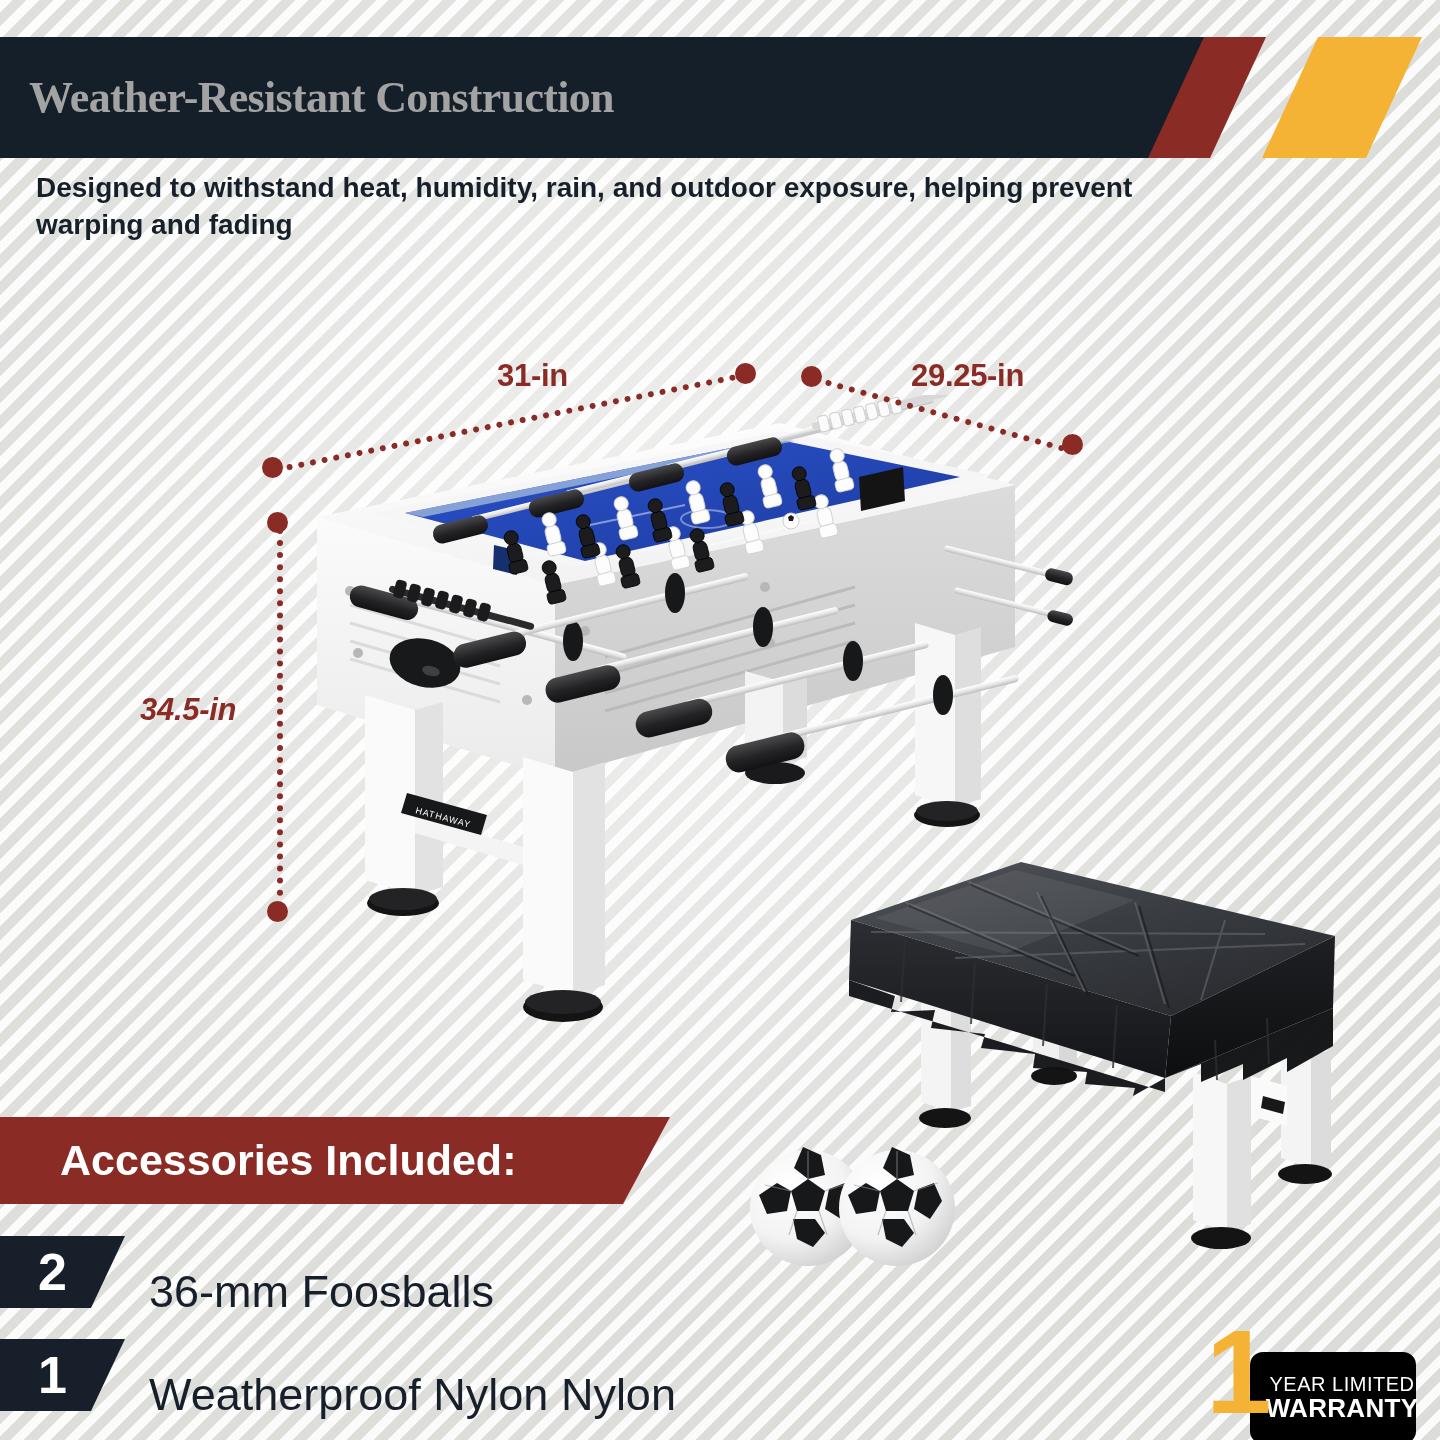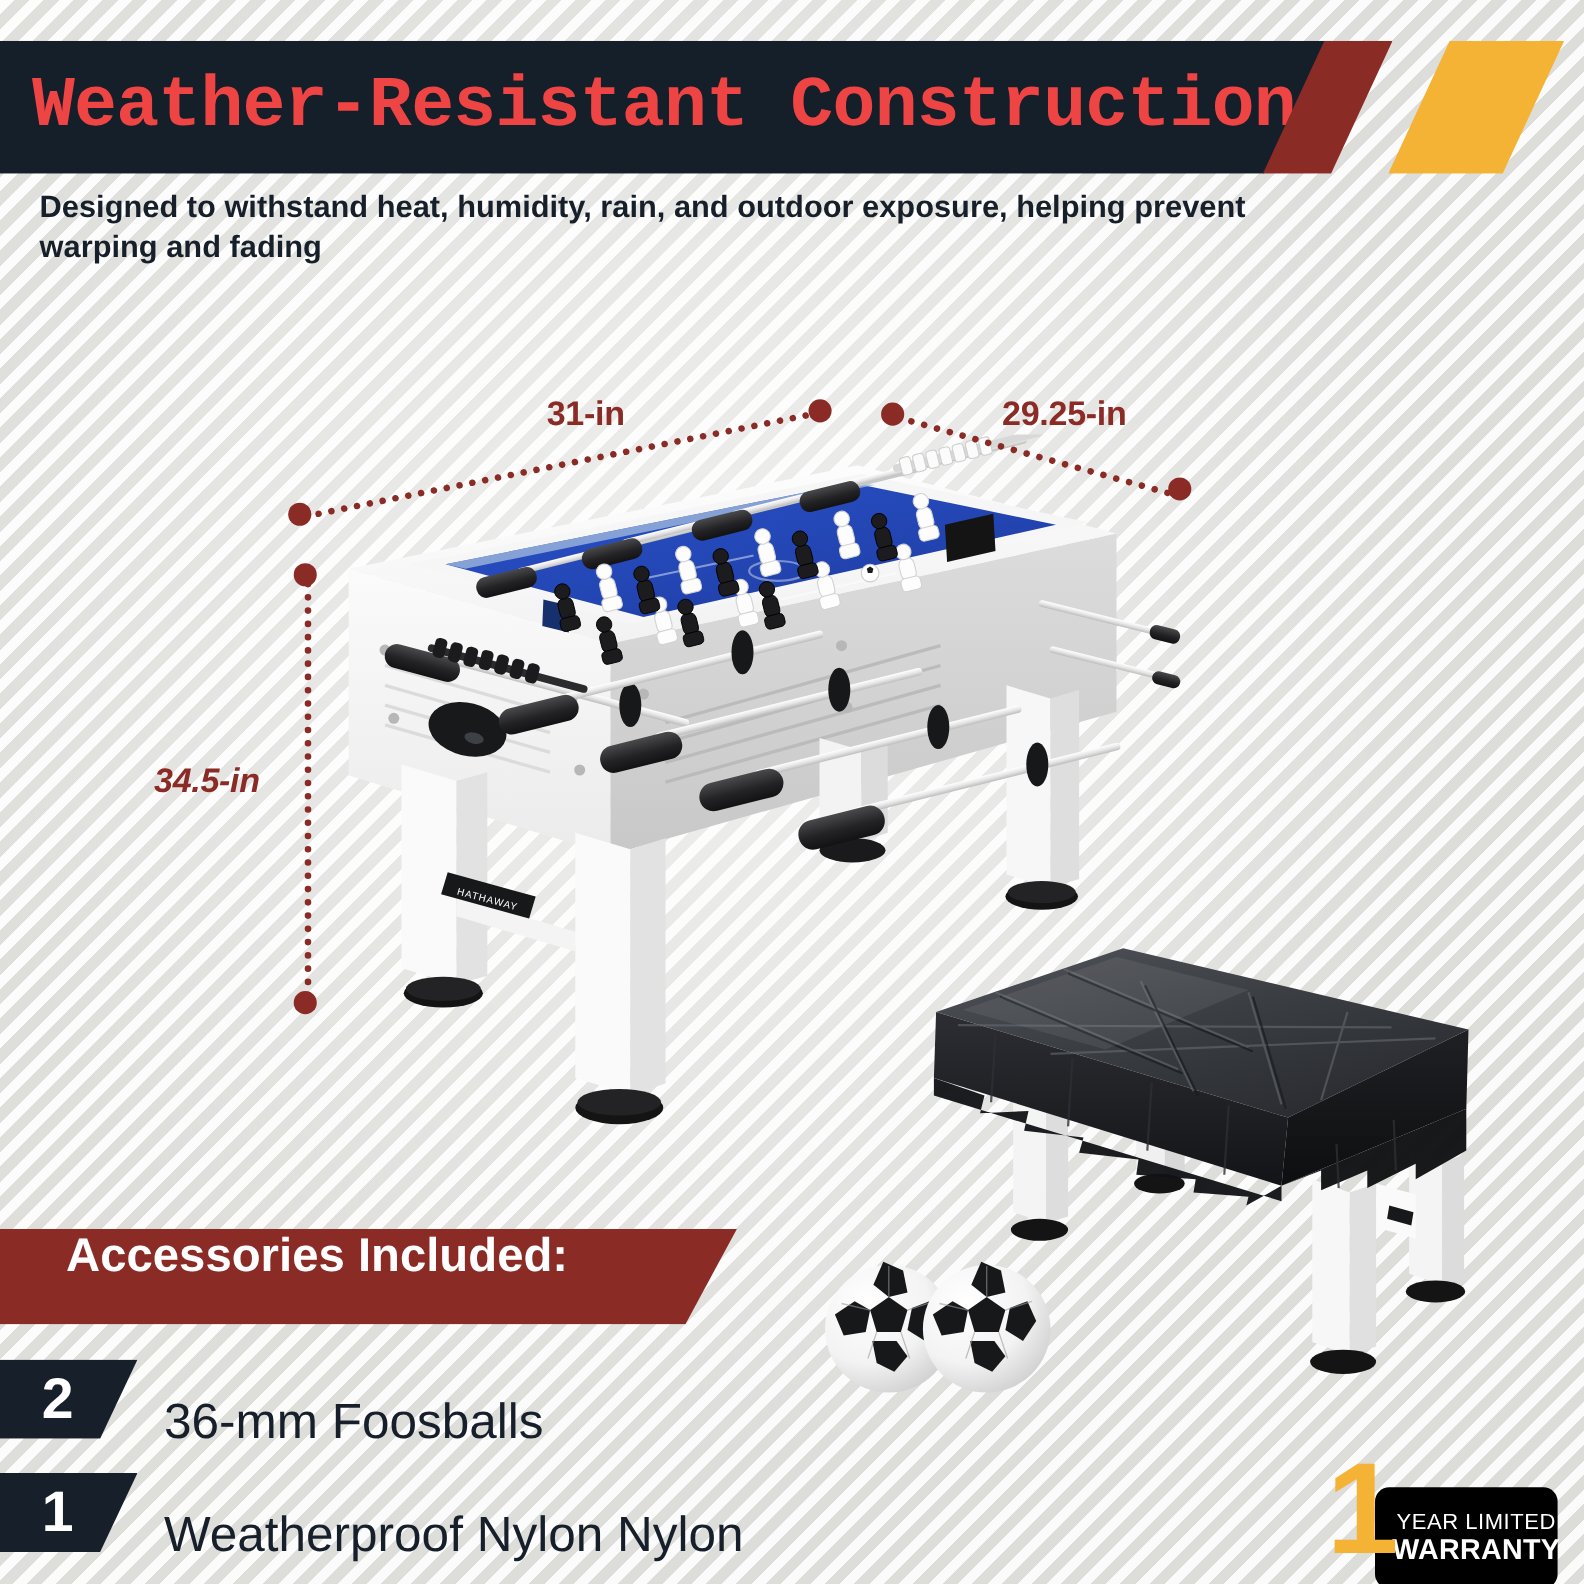--- a/index.html
+++ b/index.html
@@ -28,23 +28,23 @@
   .layer{position:absolute;z-index:5;}
 
   
   #header-banner{
     position:absolute;left:0;top:37px;width:1205px;height:121px;
     background:#141f29;z-index:6;
     clip-path:polygon(0 0, 100% 0, calc(100% - 56px) 100%, 0 100%);
     display:flex;align-items:center;
   }
   #header-title{
-    color:#ef4444;font-size:65px;font-weight:bold;letter-spacing:-0.7px;
+    color:#a3a3a3;font-size:44px;font-weight:bold;letter-spacing:-0.7px;
     margin-left:29px;white-space:nowrap;line-height:1;
-    font-family:Liberation Mono, monospace;
+    font-family:Liberation Serif, serif;
   }
   .accent-stripe{position:absolute;top:37px;height:121px;z-index:6;}
   #accent-maroon{left:1148px;width:118px;background:#8b2b26;
     clip-path:polygon(56px 0, 100% 0, calc(100% - 56px) 100%, 0 100%);}
   #accent-amber{left:1262px;width:160px;background:#f5b335;
     clip-path:polygon(56px 0, 100% 0, calc(100% - 56px) 100%, 0 100%);}
 
   
   #subtitle{
     position:absolute;left:36px;top:170px;width:1120px;z-index:6;
@@ -76,21 +76,21 @@
   
   #table-figure{position:absolute;left:255px;top:395px;width:830px;height:660px;z-index:10;}
   #cover-figure{position:absolute;left:835px;top:840px;width:510px;height:430px;z-index:10;}
   #balls-figure{position:absolute;left:745px;top:1135px;width:215px;height:140px;z-index:11;}
 
   
   #accessories-banner{
     position:absolute;left:0;top:1117px;width:670px;height:87px;z-index:8;
     background:#8b2b26;
     clip-path:polygon(0 0, 100% 0, calc(100% - 47px) 100%, 0 100%);
-    display:flex;align-items:flex-start;
+    display:flex;align-items:center;
   }
   #accessories-title{
     color:#ffffff;font-size:43px;font-weight:bold;margin-left:60px;white-space:nowrap;
   }
 
   .accessory-row{position:absolute;left:0;z-index:8;height:72px;display:flex;align-items:center;}
   #accessory-row-0{top:1236px;}
   #accessory-row-1{top:1339px;}
   .accessory-badge{
     width:125px;height:72px;background:#17202a;

